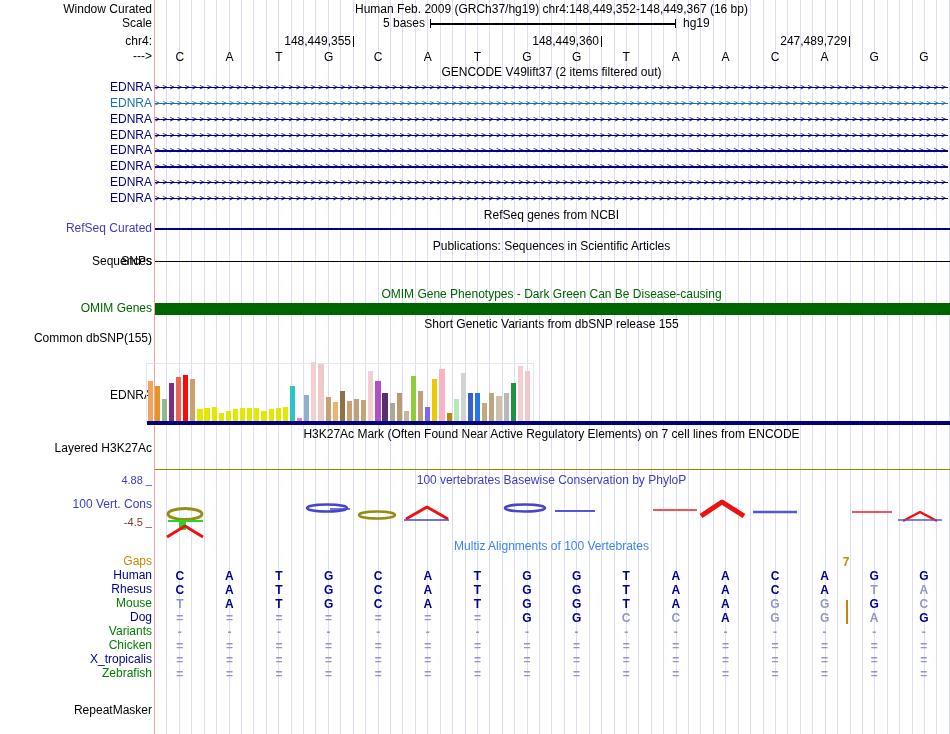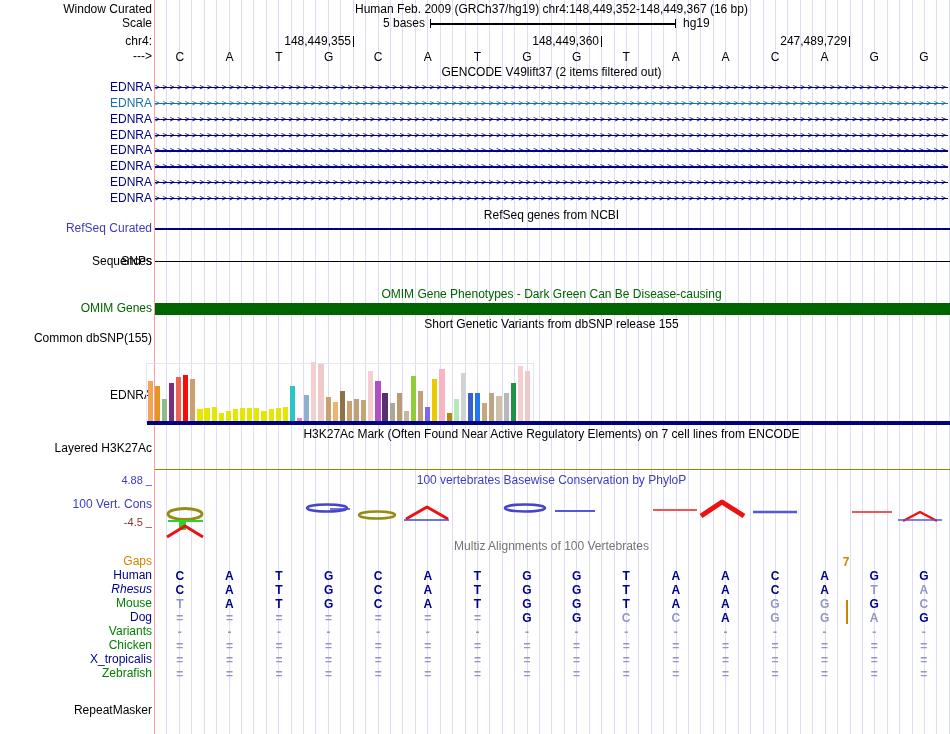--- a/index.html
+++ b/index.html
@@ -112,20 +112,21 @@
   <div class="tlabel" style="top:50px">---&gt;</div>
   <div></div>
 
   <div class="ctitle" style="top:66px">GENCODE V49lift37 (2 items filtered out)</div>
   <div></div>
 
   <div class="ctitle" style="top:209px">RefSeq genes from NCBI</div>
   <div class="tlabel" style="top:222px;color:#3c3cc0">RefSeq Curated</div>
   <div class="hline" style="left:155px;top:228px;width:795px;height:1.6px;background:#000080"></div>
 
+  <div class="ctitle" style="top:240px">Publications: Sequences in Scientific Articles</div>
   <div class="tlabel" style="top:255px">Sequences</div>
   <div class="hline" style="left:155px;top:261px;width:795px;height:1.2px;background:#000"></div>
   <div class="tlabel" style="top:255px">SNPs</div>
 
   <div class="ctitle" style="top:288px;color:#006400">OMIM Gene Phenotypes - Dark Green Can Be Disease-causing</div>
   <div class="tlabel" style="top:302px;color:#006400">OMIM Genes</div>
   <div class="hline" style="left:155px;top:303px;width:795px;height:12px;background:#006400"></div>
 
   <div class="ctitle" style="top:318px">Short Genetic Variants from dbSNP release 155</div>
   <div class="tlabel" style="top:332px">Common dbSNP(155)</div>
@@ -156,21 +157,21 @@
       <ellipse cx="525" cy="508" rx="20" ry="3.5" fill="none" stroke="#4545cc" stroke-width="2.5"></ellipse>
       <line x1="555" y1="511" x2="595" y2="511" stroke="#5555dd" stroke-width="2"></line>
       <line x1="653" y1="510" x2="697" y2="510" stroke="#ee5555" stroke-width="2"></line>
       <path d="M 701 516 L 722 502 L 744 516" fill="none" stroke="#ee1111" stroke-width="5" stroke-linejoin="round"></path>
       <line x1="753" y1="512" x2="797" y2="512" stroke="#5555dd" stroke-width="2.5"></line>
       <line x1="852" y1="512" x2="892" y2="512" stroke="#ee5555" stroke-width="2"></line>
       <path d="M 903 521 L 920 512 L 937 521" fill="none" stroke="#ee1111" stroke-width="2.5" stroke-linejoin="round"></path>
       <line x1="898" y1="520" x2="942" y2="520" stroke="#5555dd" stroke-width="1.5"></line>
     </svg>
 
-  <div class="ctitle" style="top:540px;color:#737373">Multiz Alignments of 100 Vertebrates</div>
+  <div class="ctitle" style="top:540px;color:#3b82f6">Multiz Alignments of 100 Vertebrates</div>
   <div></div>
   <div class="hline" style="left:846px;top:600px;width:2px;height:24px;background:#cc8500"></div>
 
   <div class="tlabel" style="top:704px">RepeatMasker</div>
 
 <div class="num" style="left: 261px; width: 90px; top: 35px;">148,449,355</div>
     <div class="tick" style="left: 353px; top: 36px;"></div>
     <div class="num" style="left: 509px; width: 90px; top: 35px;">148,449,360</div>
     <div class="tick" style="left: 601px; top: 36px;"></div>
     <div class="num" style="left: 757px; width: 90px; top: 35px;">247,489,729</div>
@@ -296,21 +297,21 @@
     <div class="mletter" style="left: 452.6px; top: 569px; color: rgb(0, 0, 139);">T</div>
     <div class="mletter" style="left: 502.2px; top: 569px; color: rgb(0, 0, 139);">G</div>
     <div class="mletter" style="left: 551.8px; top: 569px; color: rgb(0, 0, 139);">G</div>
     <div class="mletter" style="left: 601.4px; top: 569px; color: rgb(0, 0, 139);">T</div>
     <div class="mletter" style="left: 651px; top: 569px; color: rgb(0, 0, 139);">A</div>
     <div class="mletter" style="left: 700.6px; top: 569px; color: rgb(0, 0, 139);">A</div>
     <div class="mletter" style="left: 750.2px; top: 569px; color: rgb(0, 0, 139);">C</div>
     <div class="mletter" style="left: 799.8px; top: 569px; color: rgb(0, 0, 139);">A</div>
     <div class="mletter" style="left: 849.4px; top: 569px; color: rgb(0, 0, 139);">G</div>
     <div class="mletter" style="left: 899px; top: 569px; color: rgb(0, 0, 139);">G</div>
-    <div class="tlabel" style="top: 583px; color: rgb(0, 0, 139); font-style: italic;">Rhesus</div>
+    <div class="tlabel" style="top: 583px; color: rgb(0, 0, 139);">Rhesus</div>
     <div class="mletter" style="left: 155px; top: 583px; color: rgb(0, 0, 139);">C</div>
     <div class="mletter" style="left: 204.6px; top: 583px; color: rgb(0, 0, 139);">A</div>
     <div class="mletter" style="left: 254.2px; top: 583px; color: rgb(0, 0, 139);">T</div>
     <div class="mletter" style="left: 303.8px; top: 583px; color: rgb(0, 0, 139);">G</div>
     <div class="mletter" style="left: 353.4px; top: 583px; color: rgb(0, 0, 139);">C</div>
     <div class="mletter" style="left: 403px; top: 583px; color: rgb(0, 0, 139);">A</div>
     <div class="mletter" style="left: 452.6px; top: 583px; color: rgb(0, 0, 139);">T</div>
     <div class="mletter" style="left: 502.2px; top: 583px; color: rgb(0, 0, 139);">G</div>
     <div class="mletter" style="left: 551.8px; top: 583px; color: rgb(0, 0, 139);">G</div>
     <div class="mletter" style="left: 601.4px; top: 583px; color: rgb(0, 0, 139);">T</div>

